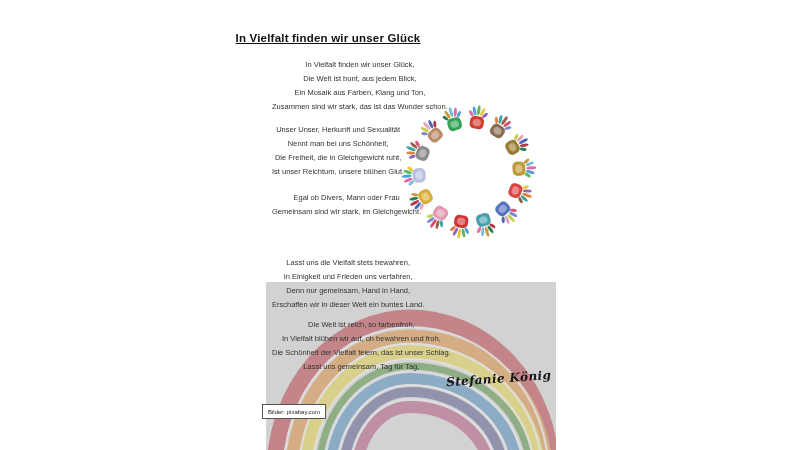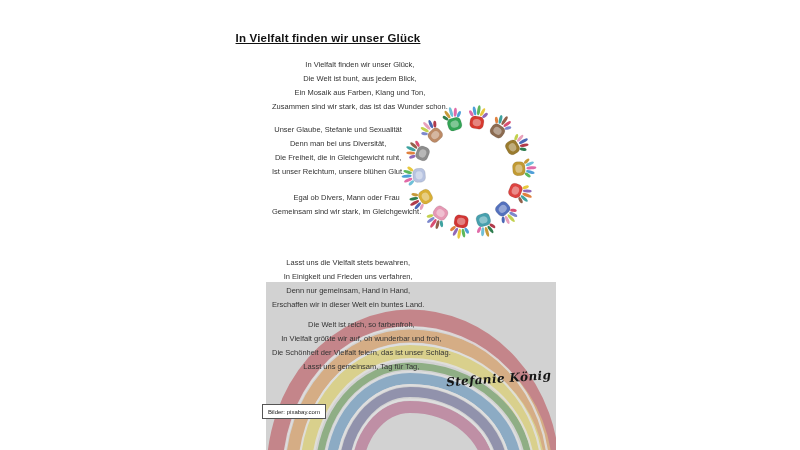--- a/index.html
+++ b/index.html
@@ -46,41 +46,41 @@
   <div class="doc-title">In Vielfalt finden wir unser Glück</div>
 
   <p class="stanza s1">
     <span class="line">In Vielfalt finden wir unser Glück,</span>
     <span class="line">Die Welt ist bunt, aus jedem Blick,</span>
     <span class="line">Ein Mosaik aus Farben, Klang und Ton,</span>
     <span class="line">Zusammen sind wir stark, das ist das Wunder schon.</span>
   </p>
 
   <p class="stanza s2">
-    <span class="line">Unser Glaube, Stefanie und Sexualität</span>
-    <span class="line">Denn man bei uns Diversität,</span>
+    <span class="line">Unser Unser, Herkunft und Sexualität</span>
+    <span class="line">Nennt man bei uns Schönheit,</span>
     <span class="line">Die Freiheit, die in Gleichgewicht ruht,</span>
     <span class="line">Ist unser Reichtum, unsere blühen Glut.</span>
   </p>
 
   <p class="stanza s3">
     <span class="line">Egal ob Divers, Mann oder Frau</span>
     <span class="line">Gemeinsam sind wir stark, im Gleichgewicht.</span>
   </p>
 
   <p class="stanza s4">
     <span class="line">Lasst uns die Vielfalt stets bewahren,</span>
     <span class="line">In Einigkeit und Frieden uns verfahren,</span>
     <span class="line">Denn nur gemeinsam, Hand in Hand,</span>
     <span class="line">Erschaffen wir in dieser Welt ein buntes Land.</span>
   </p>
 
   <p class="stanza s5">
     <span class="line">Die Welt ist reich, so farbenfroh,</span>
-    <span class="line">In Vielfalt größte wir auf, oh wunderbar und froh,</span>
+    <span class="line">In Vielfalt blühen wir auf, oh bewahren und froh,</span>
     <span class="line">Die Schönheit der Vielfalt feiern, das ist unser Schlag.</span>
     <span class="line">Lasst uns gemeinsam, Tag für Tag,</span>
   </p>
 
   <div class="ring-wrap">
     <svg id="ring-svg" width="160" height="160" viewBox="0 0 160 160">
         <g transform="rotate(9 80 80)">
           <ellipse cx="73.05789381538537" cy="21.726720014315035" rx="1.55" ry="3.3" transform="rotate(-40 73.05789381538537 21.726720014315035)" fill="#e06ba8"></ellipse>
           <ellipse cx="75.92996029442455" cy="18.81765781264769" rx="1.55" ry="4.4" transform="rotate(-20 75.92996029442455 18.81765781264769)" fill="#4f9fd8"></ellipse>
           <ellipse cx="80" cy="17.5" rx="1.55" ry="5" transform="rotate(0 80 17.5)" fill="#5cb85c"></ellipse>

